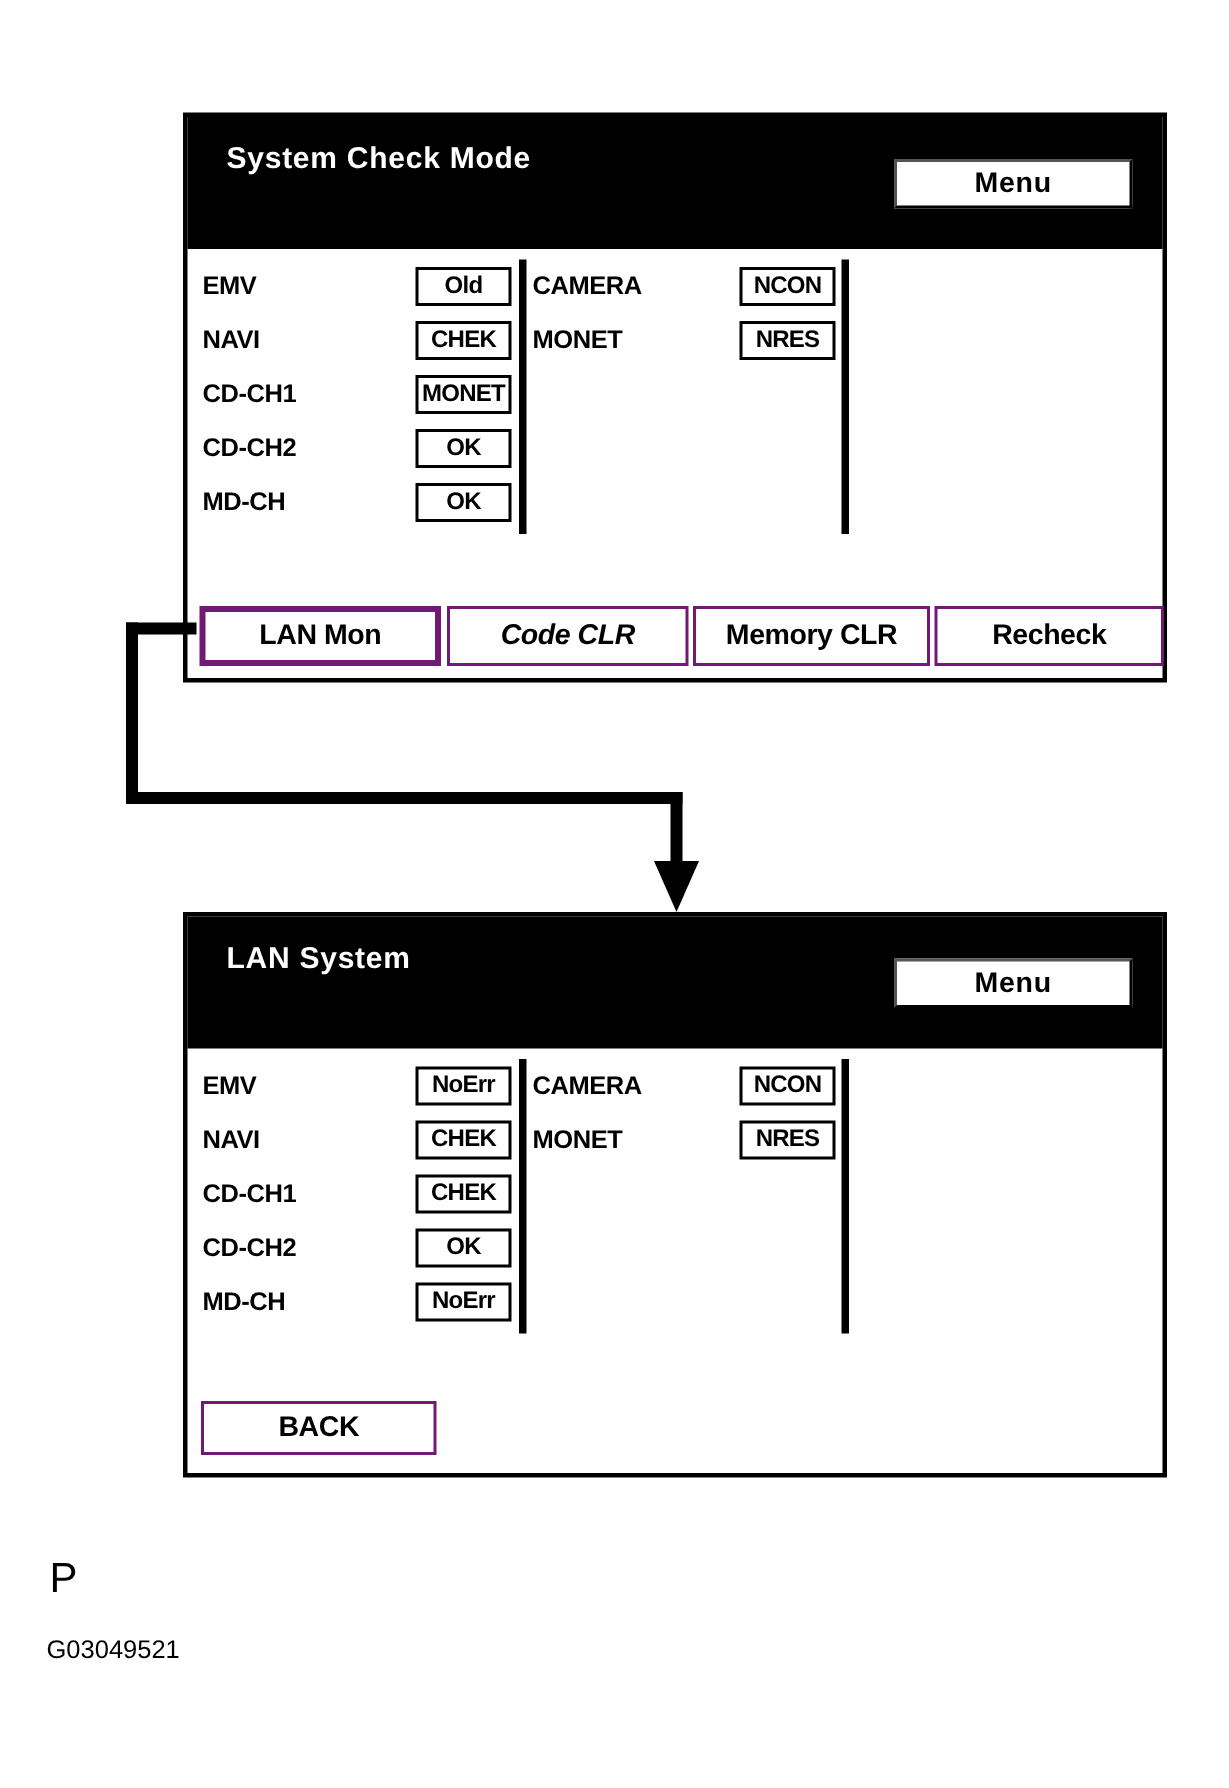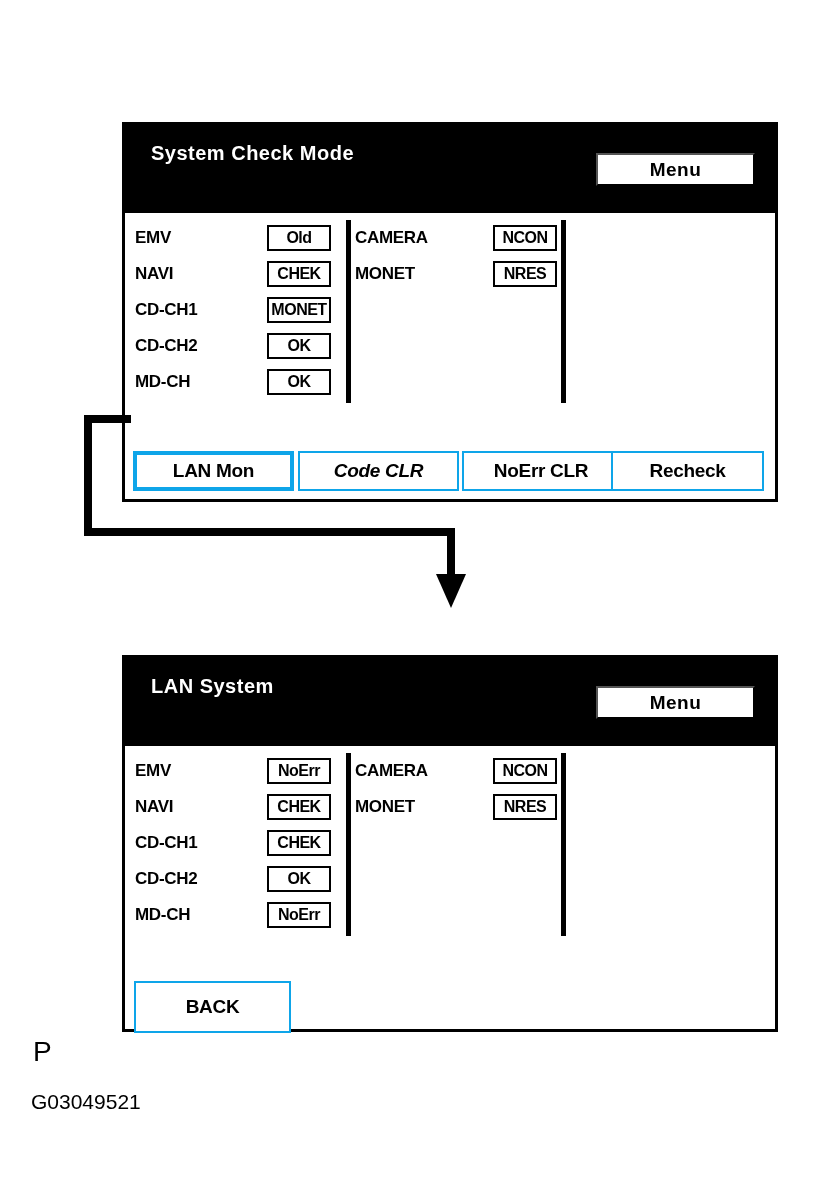--- a/index.html
+++ b/index.html
@@ -3,21 +3,21 @@
 <meta charset="utf-8">
 <style>
   html,body{margin:0;padding:0;background:#ffffff;}
   #canvas{
     position:relative;width:819px;height:1192px;background:#ffffff;
     font-family:"Liberation Sans",sans-serif;color:#000;overflow:hidden;
   }
   
   .screen{
     position:absolute;left:122px;width:656px;background:#ffffff;
-    border:3px solid #000;box-sizing:border-box;margin-top:47px;
+    border:3px solid #000;box-sizing:border-box;
   }
   .screen-header{
     position:absolute;left:0;top:0;width:100%;height:88px;background:#000;
   }
   .screen-title{
     position:absolute;left:26px;top:17px;color:#fff;font-size:20px;font-weight:700;
     letter-spacing:0.5px;white-space:nowrap;
   }
   .menu-btn{
     position:absolute;left:471px;top:28px;width:159px;height:33px;background:#fff;
@@ -28,43 +28,43 @@
   .dev-label{
     position:absolute;height:26px;display:flex;align-items:center;
     font-size:17px;font-weight:700;letter-spacing:-0.3px;white-space:nowrap;
   }
   .badge{
     position:absolute;width:64px;height:26px;border:2px solid #000;background:#fff;
     box-sizing:border-box;display:flex;align-items:center;justify-content:center;
     font-size:16px;font-weight:700;letter-spacing:-0.5px;
   }
   .col-l .dev-label{left:10px;}
-  .col-l .badge{left:142px;text-align:right;}
+  .col-l .badge{left:152px;text-align:right;}
   .col-r .dev-label{left:230px;}
   .col-r .badge{left:368px;}
   .vdiv{position:absolute;top:95px;width:5px;height:183px;background:#000;}
   .vdiv.d1{left:221px;}
   .vdiv.d2{left:436px;}
   
   .scr-btn{
-    position:absolute;height:40px;border:2px solid #0ea5e9;background:#fff;
+    position:absolute;height:40px;border:2px solid #701a75;background:#fff;
     box-sizing:border-box;display:flex;align-items:center;justify-content:center;
     font-size:19px;font-weight:700;letter-spacing:-0.3px;
   }
   .scr-btn.thick{border-width:4px;}
   
   .flow{position:absolute;background:#000;}
   .arrow-head{
     position:absolute;width:0;height:0;
     border-left:15px solid transparent;border-right:15px solid transparent;
     border-top:34px solid #000;
   }
   
   .page-letter{position:absolute;left:33px;top:1036px;font-size:28px;font-weight:400;}
-  .figure-id{position:absolute;left:31px;top:1090px;font-size:21px;font-weight:400;}
+  .figure-id{position:absolute;left:31px;top:1090px;font-size:17px;font-weight:400;}
 </style>
 </head>
 <body>
 
 <div id="canvas">
 
   <div class="screen" style="top:75px;height:380px;">
     <div class="screen-header"></div>
     <div class="screen-title">System Check Mode</div>
     <button class="menu-btn">Menu</button>
@@ -85,22 +85,22 @@
     <div class="col-r">
       <span class="dev-label" style="top:100px;">CAMERA</span>
       <span class="badge" style="top:100px;">NCON</span>
       <span class="dev-label" style="top:136px;">MONET</span>
       <span class="badge" style="top:136px;">NRES</span>
     </div>
     <div class="vdiv d2"></div>
 
     <button class="scr-btn thick" style="left:8px;top:326px;width:161px;">LAN Mon</button>
     <button class="scr-btn" style="left:173px;top:326px;width:161px;font-style:italic;">Code CLR</button>
-    <button class="scr-btn" style="left:337px;top:326px;width:158px;">NoErr CLR</button>
-    <button class="scr-btn" style="left:486px;top:326px;width:153px;">Recheck</button>
+    <button class="scr-btn" style="left:337px;top:326px;width:158px;">Memory CLR</button>
+    <button class="scr-btn" style="left:498px;top:326px;width:153px;">Recheck</button>
   </div>
 
   <div class="flow" style="left:84px;top:415px;width:47px;height:8px;"></div>
   <div class="flow" style="left:84px;top:415px;width:8px;height:121px;"></div>
   <div class="flow" style="left:84px;top:528px;width:371px;height:8px;"></div>
   <div class="flow" style="left:447px;top:528px;width:8px;height:48px;"></div>
   <div class="arrow-head" style="left:436px;top:574px;"></div>
 
   <div class="screen" style="top:608px;height:377px;">
     <div class="screen-header"></div>
@@ -121,19 +121,19 @@
     </div>
     <div class="vdiv d1"></div>
     <div class="col-r">
       <span class="dev-label" style="top:100px;">CAMERA</span>
       <span class="badge" style="top:100px;">NCON</span>
       <span class="dev-label" style="top:136px;">MONET</span>
       <span class="badge" style="top:136px;">NRES</span>
     </div>
     <div class="vdiv d2"></div>
 
-    <button class="scr-btn" style="left:9px;top:323px;width:157px;height:52px;">BACK</button>
+    <button class="scr-btn" style="left:9px;top:323px;width:157px;height:36px;">BACK</button>
   </div>
 
   <div class="page-letter">P</div>
   <div class="figure-id">G03049521</div>
 
 </div>
 
 </body></html>

